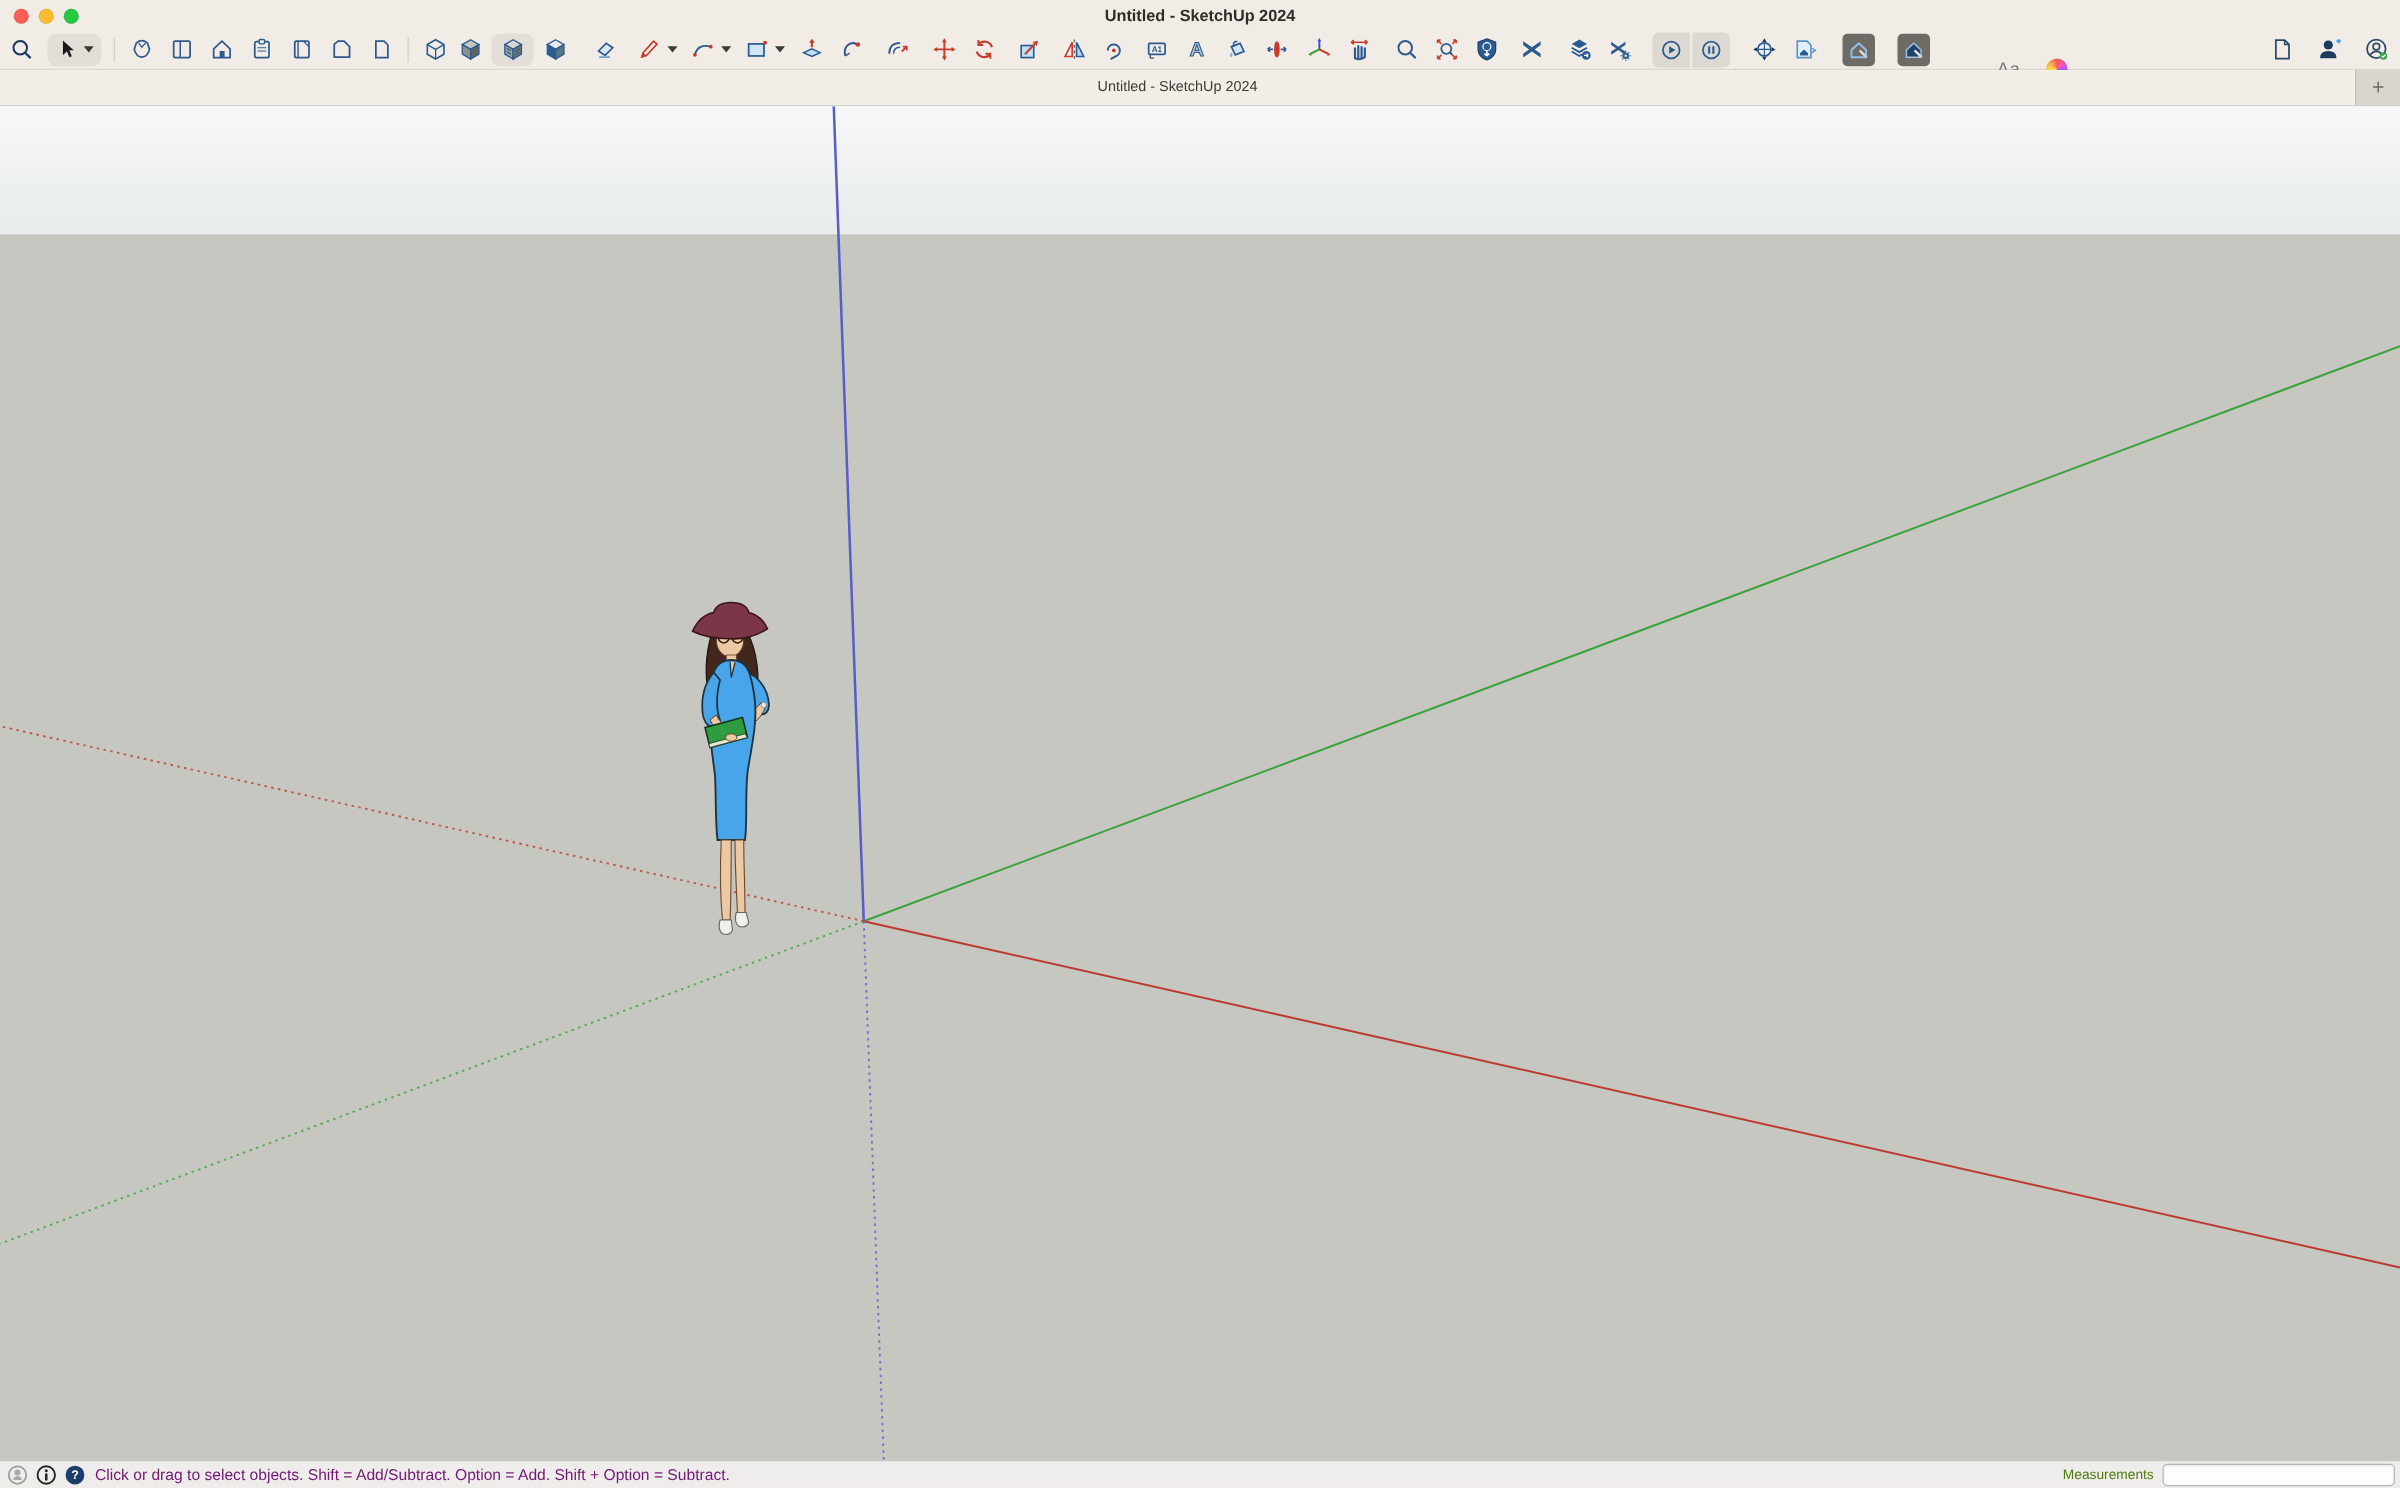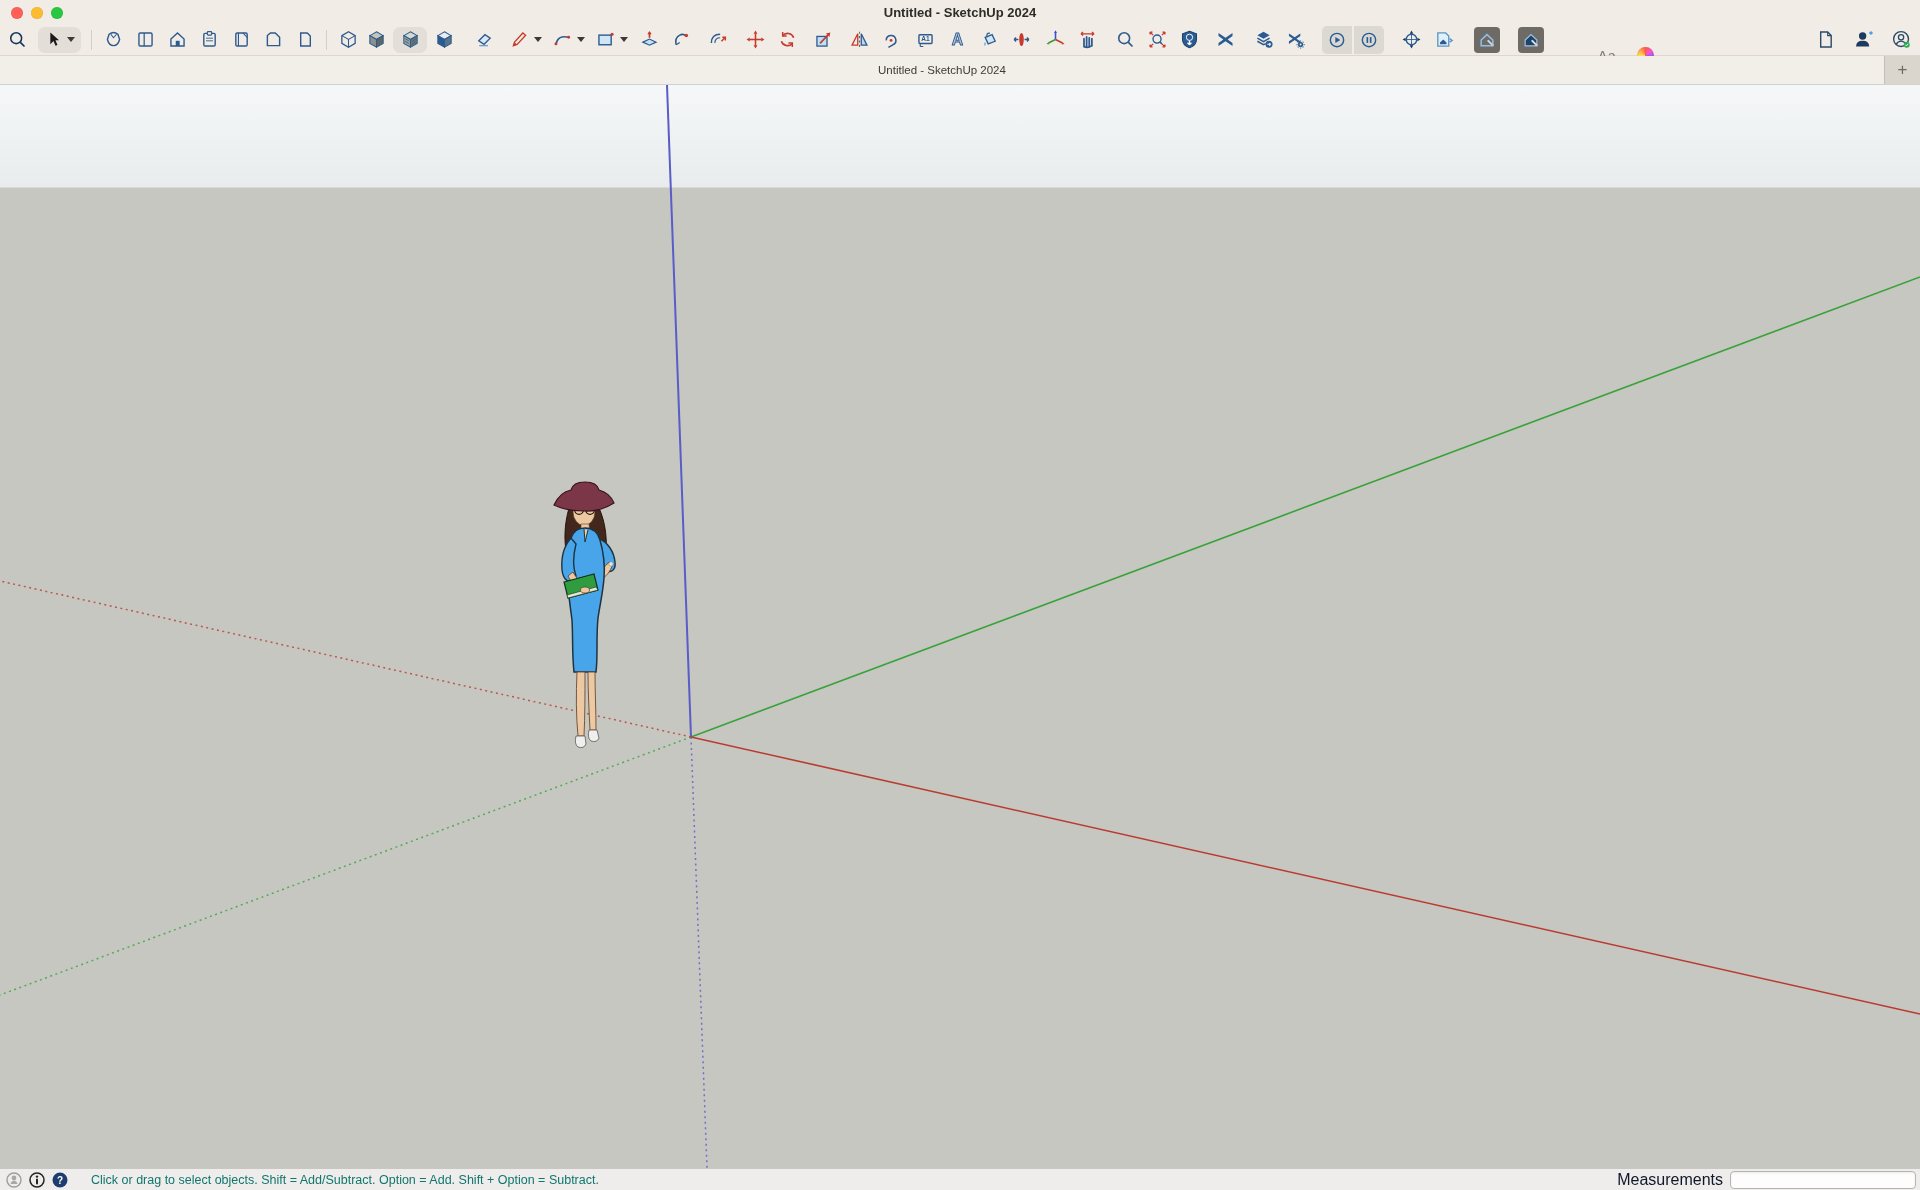--- a/index.html
+++ b/index.html
@@ -48,23 +48,23 @@
   
   .viewport{position:absolute;top:85px;left:0;width:1920px;height:1083px;
     background:linear-gradient(180deg,#f5f7f8 0px,#eef1f2 60px,#e8eced 102px,#c6c7c1 103px,#c6c7c1 100%);}
   .axes-svg{position:absolute;left:0;top:0;}
   .figure{position:absolute;left:540px;top:393px;}
   
   .statusbar{position:absolute;top:1168px;left:0;right:0;height:22px;background:#efedec;
     border-top:1px solid #c9c7c4;display:flex;align-items:center;}
   .sb-icons{display:flex;align-items:center;gap:7px;padding:0 8px 0 6px;}
   .sb-ic{width:16px;height:16px;display:inline-flex;}
-  .sb-msg{font-size:12.5px;color:#0f766e;white-space:nowrap;margin-left:15px;}
+  .sb-msg{font-size:12.5px;color:#701a75;white-space:nowrap;}
   .sb-meas{position:absolute;right:4px;top:0;height:22px;display:flex;align-items:center;gap:7px;}
-  .sb-meas-label{font-size:16px;color:#0f172a;}
+  .sb-meas-label{font-size:11px;color:#4d7c0f;}
   .sb-meas input{width:176px;height:16px;border:1px solid #b7b5b2;border-radius:4px;
     background:#fdfdfd;box-shadow:inset 0 1px 2px rgba(0,0,0,.08);font-size:12px;padding:0 4px;outline:none;}
 </style>
 </head>
 <body>
 
 <div class="titlebar">
   <div class="lights">
     <span class="light close"></span>
     <span class="light min"></span>

